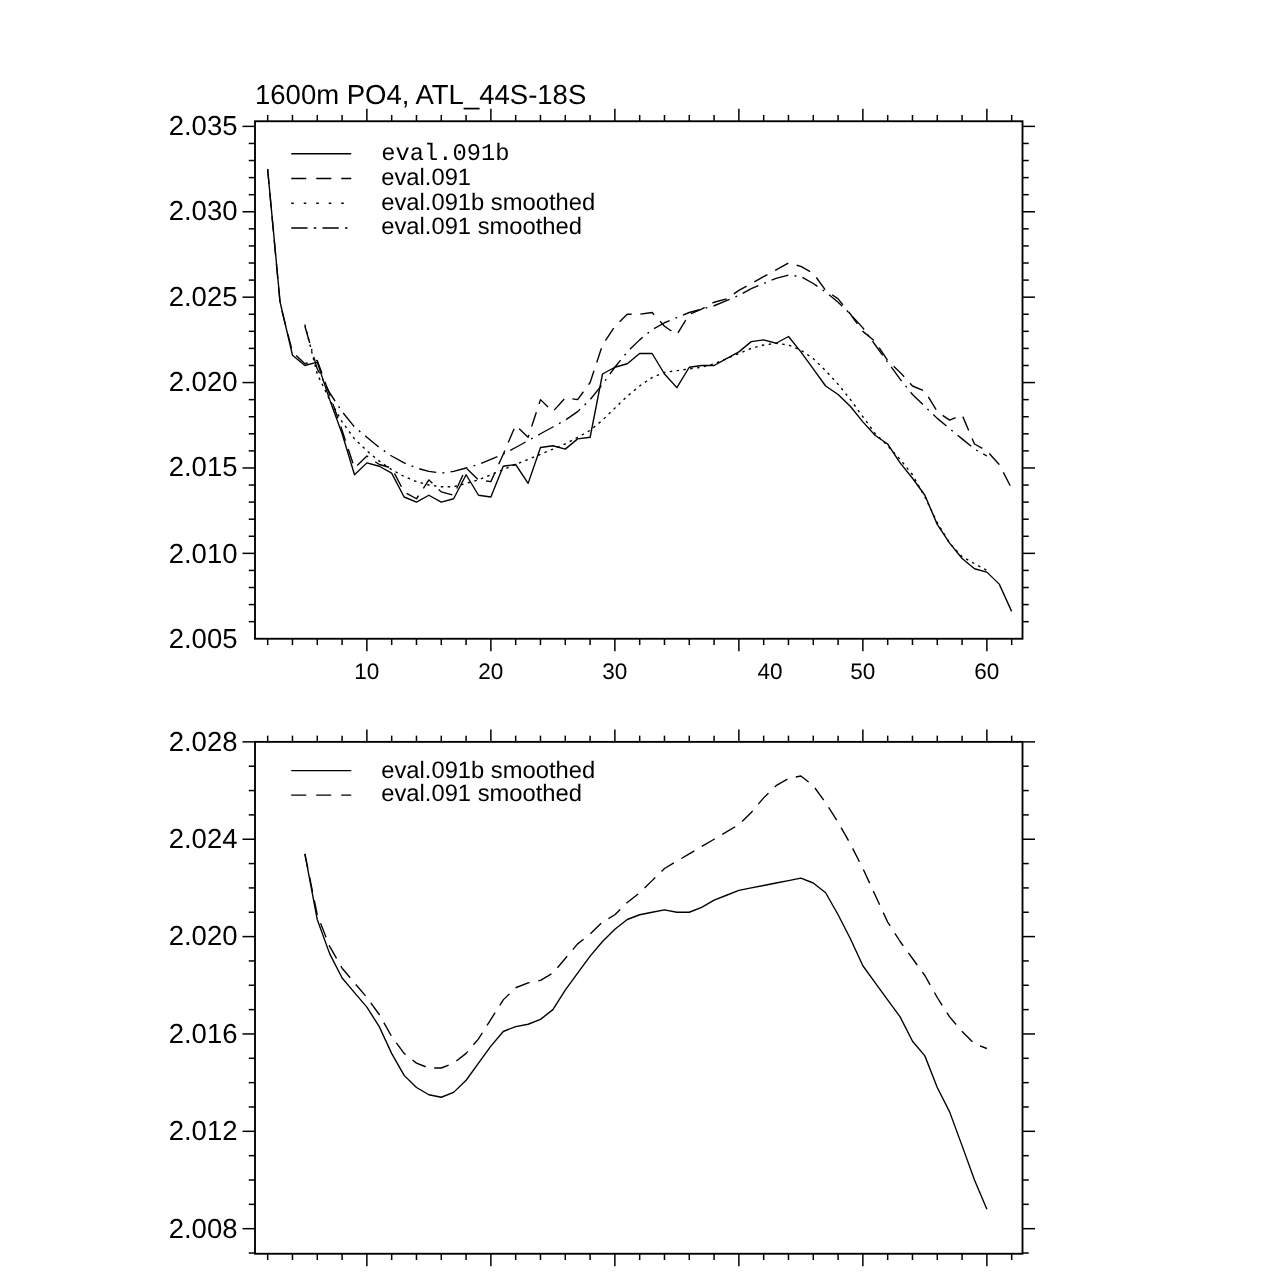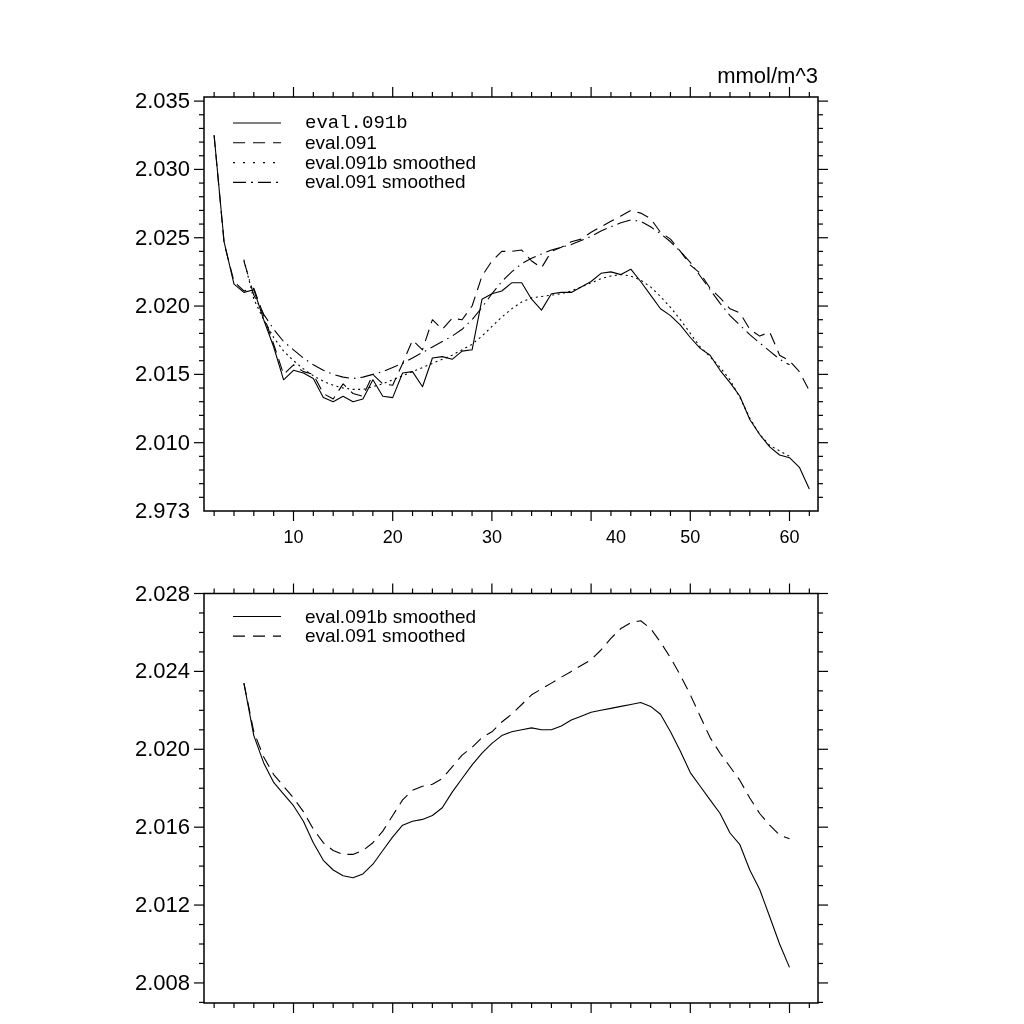--- a/index.html
+++ b/index.html
@@ -274,23 +274,23 @@
       <line x1="818" y1="632.4443651925862" x2="823" y2="632.4443651925862" stroke="#000000" stroke-width="1.2"></line>
       <line x1="204" y1="612.9721825962888" x2="199" y2="612.9721825962888" stroke="#000000" stroke-width="1.2"></line>
       <line x1="818" y1="612.9721825962888" x2="823" y2="612.9721825962888" stroke="#000000" stroke-width="1.2"></line>
       <line x1="204" y1="593.5" x2="194" y2="593.5" stroke="#000000" stroke-width="1.2"></line>
       <line x1="818" y1="593.5" x2="828" y2="593.5" stroke="#000000" stroke-width="1.2"></line>
       <polyline points="243.9,683.1 253.8,735.6 263.7,762.9 273.7,782.4 283.6,794.1 293.5,805.7 303.4,821.3 313.3,842.7 323.3,860.3 333.2,870.0 343.1,875.8 353.0,877.8 362.9,873.9 372.9,864.2 382.8,850.5 392.7,836.9 402.6,825.2 412.5,821.3 422.5,819.4 432.4,815.5 442.3,807.7 452.2,792.1 462.1,778.5 472.1,764.9 482.0,753.2 491.9,743.4 501.8,735.6 511.7,731.8 521.7,729.8 531.6,727.9 541.5,729.8 551.4,729.8 561.3,725.9 571.3,720.1 581.2,716.2 591.1,712.3 601.0,710.3 610.9,708.4 620.9,706.4 630.8,704.5 640.7,702.5 650.6,706.4 660.5,714.2 670.5,731.8 680.4,751.2 690.3,772.6 700.2,786.3 710.1,799.9 720.1,813.5 730.0,833.0 739.9,844.7 749.8,870.0 759.7,889.5 769.7,916.7 779.6,944.0 789.5,967.4" fill="none" stroke="#000000" stroke-width="1.1" stroke-linejoin="round"></polyline>
       <polyline points="243.9,683.1 253.8,731.8 263.7,757.1 273.7,774.6 283.6,786.3 293.5,798.0 303.4,811.6 313.3,829.1 323.3,842.7 333.2,850.5 343.1,854.4 353.0,854.4 362.9,850.5 372.9,842.7 382.8,831.1 392.7,815.5 402.6,799.9 412.5,790.2 422.5,786.3 432.4,784.3 442.3,778.5 452.2,766.8 462.1,755.1 472.1,747.3 482.0,737.6 491.9,731.8 501.8,722.0 511.7,714.2 521.7,704.5 531.6,694.8 541.5,688.9 551.4,683.1 561.3,677.2 571.3,671.4 581.2,665.5 591.1,659.7 601.0,650.0 610.9,638.3 620.9,628.5 630.8,622.7 640.7,620.8 650.6,628.5 660.5,642.2 670.5,657.8 680.4,675.3 690.3,694.8 700.2,716.2 710.1,737.6 720.1,753.2 730.0,766.8 739.9,780.4 749.8,798.0 759.7,813.5 769.7,825.2 779.6,835.0 789.5,838.8" fill="none" stroke="#000000" stroke-width="1.1" stroke-linejoin="round" stroke-dasharray="12,7"></polyline>
       <line x1="233" y1="616.5" x2="281" y2="616.5" stroke="#000000" stroke-width="1.1"></line>
       <line x1="233" y1="636.1" x2="281" y2="636.1" stroke="#000000" stroke-width="1.1" stroke-dasharray="12,8"></line>
     </svg>
-  <div class="units-label">mmol/m^3</div>
+  <div class="title-label">1600m PO4, ATL_44S-18S</div>
   <div id="labels">
-      <div class="ytick-label" style="left: 98px; top: 498px;">2.973</div>
+      <div class="ytick-label" style="left: 98px; top: 498px;">2.005</div>
       <div class="ytick-label" style="left: 98px; top: 429.683px;">2.010</div>
       <div class="ytick-label" style="left: 98px; top: 361.366px;">2.015</div>
       <div class="ytick-label" style="left: 98px; top: 293.05px;">2.020</div>
       <div class="ytick-label" style="left: 98px; top: 224.733px;">2.025</div>
       <div class="ytick-label" style="left: 98px; top: 156.416px;">2.030</div>
       <div class="ytick-label" style="left: 98px; top: 88.099px;">2.035</div>
       <div class="xtick-label" style="left: 263.5px; top: 524px;">10</div>
       <div class="xtick-label" style="left: 362.7px; top: 524px;">20</div>
       <div class="xtick-label" style="left: 461.9px; top: 524px;">30</div>
       <div class="xtick-label" style="left: 586px; top: 524px;">40</div>

